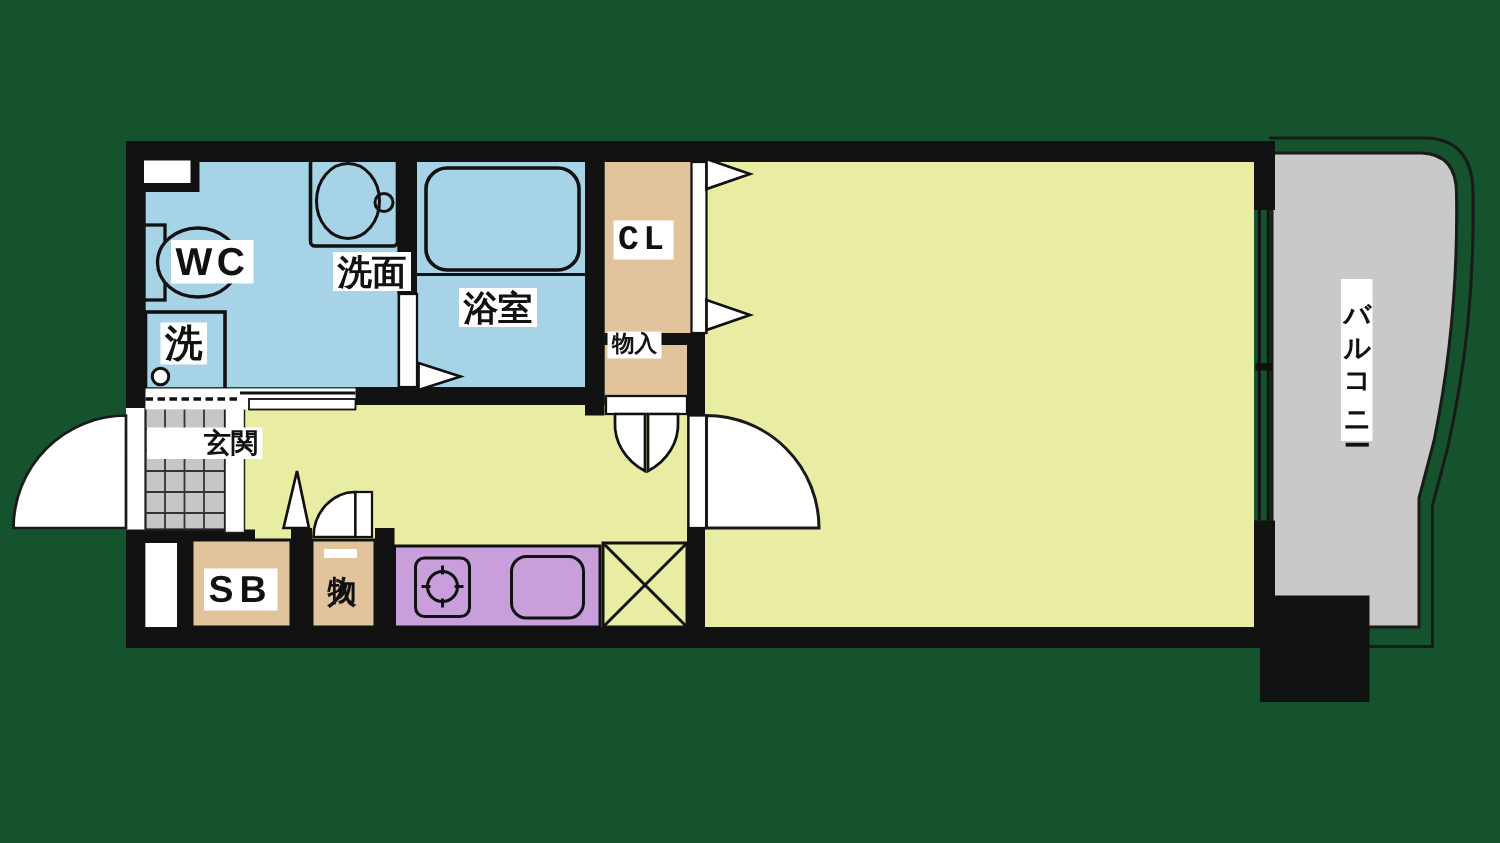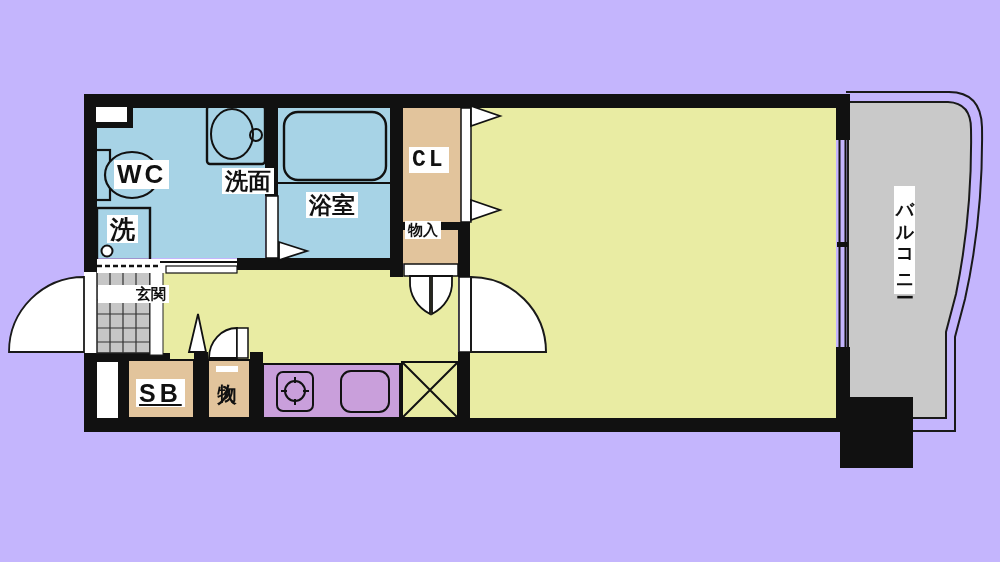--- a/index.html
+++ b/index.html
@@ -1,16 +1,16 @@
 <!DOCTYPE html>
 <html><head>
 <meta charset="utf-8">
 <style>
   html,body{margin:0;padding:0;background:#fff;}
-  .canvas{position:relative;width:1000px;height:562px;background:#c4b5fd;overflow:hidden;
+  .canvas{position:relative;width:1000px;height:562px;background:#14532d;overflow:hidden;
           font-family:"Liberation Sans","DejaVu Sans",sans-serif;}
   svg{position:absolute;left:0;top:0;}
   .lbl{position:absolute;background:#fff;color:#111;line-height:1.05;white-space:nowrap;
        padding:1px 3px;font-weight:600;}
   .lbl.vert{writing-mode:vertical-rl;padding:3px 1px;}
 </style>
 </head>
 <body>
 
 <div class="canvas">
@@ -119,17 +119,17 @@
     <rect x="837" y="242" width="11" height="5" fill="#111"></rect>
   </g>
 </svg>
 
   <div class="lbl" style="left:114px;top:160px;font-size:26px;letter-spacing:3px;">WC</div>
   <div class="lbl" style="left:204px;top:168px;font-size:23px;margin-left:18px;">洗面</div>
   <div class="lbl" style="left:306px;top:192px;font-size:23px;">浴室</div>
   <div class="lbl" style="left:107px;top:215px;font-size:25px;">洗</div>
   <div class="lbl" style="left:409px;top:147px;font-size:23px;letter-spacing:3px;font-family:Liberation Mono, monospace;">CL</div>
   <div class="lbl" style="left:405px;top:221px;font-size:15px;">物入</div>
-  <div class="lbl" style="left:98px;top:285px;font-size:15px;padding-left:38px;">玄関</div>
-  <div class="lbl" style="left:136px;top:379px;font-size:25px;letter-spacing:4px;text-decoration:underline;">SB</div>
+  <div class="lbl" style="left:98px;top:285px;font-size:18px;padding-left:38px;">玄関</div>
+  <div class="lbl" style="left:136px;top:379px;font-size:25px;letter-spacing:4px;">SB</div>
   <div class="lbl vert" style="left:216px;top:366px;font-size:19px;">物入</div>
   <div class="lbl vert" style="left:894px;top:186px;font-size:18px;letter-spacing:4px;">バルコニー</div>
 </div>
 
 </body></html>

